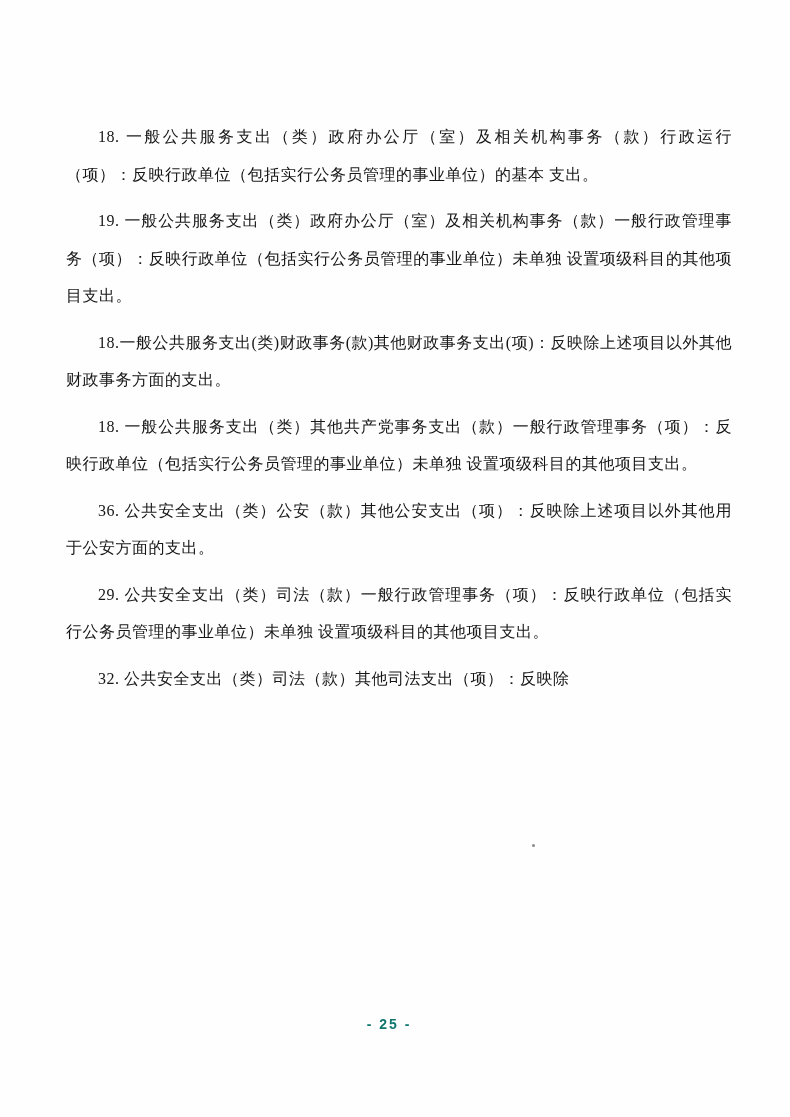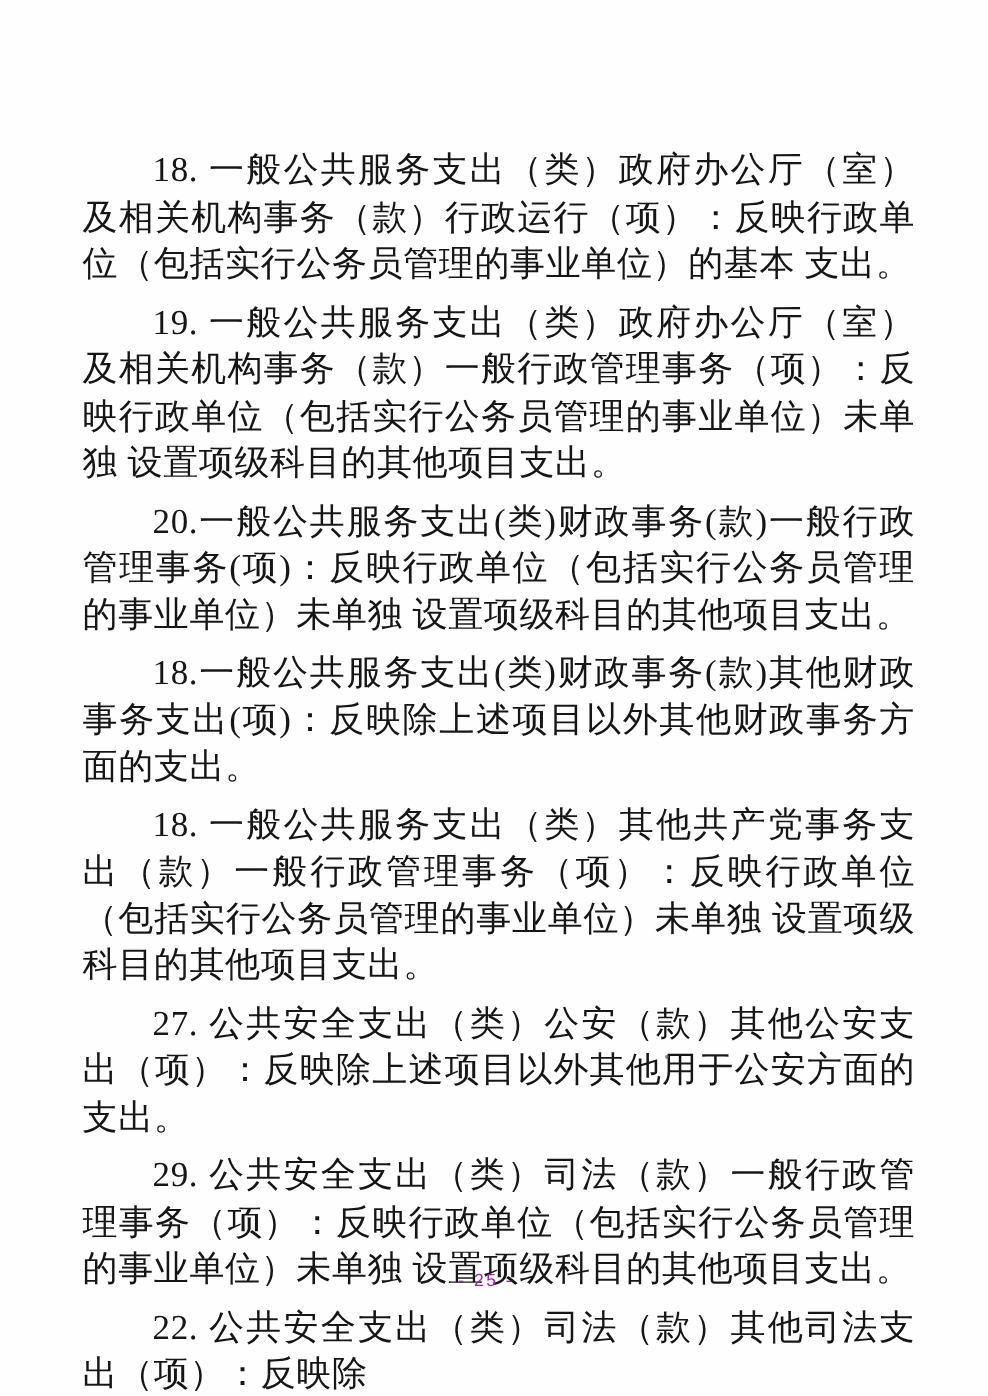--- a/index.html
+++ b/index.html
@@ -17,64 +17,63 @@
     color: #161616;
   }
   .content {
     position: absolute;
     top: 118px;
     left: 66px;
     width: 666px;
   }
   .para {
     margin: 0 0 9px 0;
-    font-size: 28px;
+    font-size: 16px;
     line-height: 37.5px;
     text-indent: 2em;
     text-align: justify;
     text-justify: inter-character;
     letter-spacing: 0.5px;
   }
   .para:last-child {
     margin-bottom: 0;
   }
   .footer {
     position: absolute;
     top: 1016px;
     left: 0;
     width: 778px;
     text-align: center;
     font-family: "Liberation Sans", "DejaVu Sans", sans-serif;
     font-size: 14px;
-    font-weight: normal;
+    font-weight: bold;
     letter-spacing: 2px;
-    color: #a21caf;
+    color: #0f766e;
   }
   .speck {
     position: absolute;
     top: 844px;
     left: 532px;
     width: 3px;
     height: 3px;
     border-radius: 50%;
     background: #6a6a6a;
     opacity: 0.8;
   }
 </style>
 </head>
 <body>
 
 <div class="page">
   <div class="content">
     <p class="para">18. 一般公共服务支出（类）政府办公厅（室）及相关机构事务（款）行政运行（项）：反映行政单位（包括实行公务员管理的事业单位）的基本 支出。</p>
     <p class="para">19. 一般公共服务支出（类）政府办公厅（室）及相关机构事务（款）一般行政管理事务（项）：反映行政单位（包括实行公务员管理的事业单位）未单独 设置项级科目的其他项目支出。</p>
-    <p class="para">20.一般公共服务支出(类)财政事务(款)一般行政管理事务(项)：反映行政单位（包括实行公务员管理的事业单位）未单独 设置项级科目的其他项目支出。</p>
     <p class="para">18.一般公共服务支出(类)财政事务(款)其他财政事务支出(项)：反映除上述项目以外其他财政事务方面的支出。</p>
     <p class="para">18. 一般公共服务支出（类）其他共产党事务支出（款）一般行政管理事务（项）：反映行政单位（包括实行公务员管理的事业单位）未单独 设置项级科目的其他项目支出。</p>
-    <p class="para">27. 公共安全支出（类）公安（款）其他公安支出（项）：反映除上述项目以外其他用于公安方面的支出。</p>
+    <p class="para">36. 公共安全支出（类）公安（款）其他公安支出（项）：反映除上述项目以外其他用于公安方面的支出。</p>
     <p class="para">29. 公共安全支出（类）司法（款）一般行政管理事务（项）：反映行政单位（包括实行公务员管理的事业单位）未单独 设置项级科目的其他项目支出。</p>
-    <p class="para">22. 公共安全支出（类）司法（款）其他司法支出（项）：反映除</p>
+    <p class="para">32. 公共安全支出（类）司法（款）其他司法支出（项）：反映除</p>
   </div>
 
   <div class="speck"></div>
 
   <div class="footer">- 25 -</div>
 </div>
 
 </body></html>

